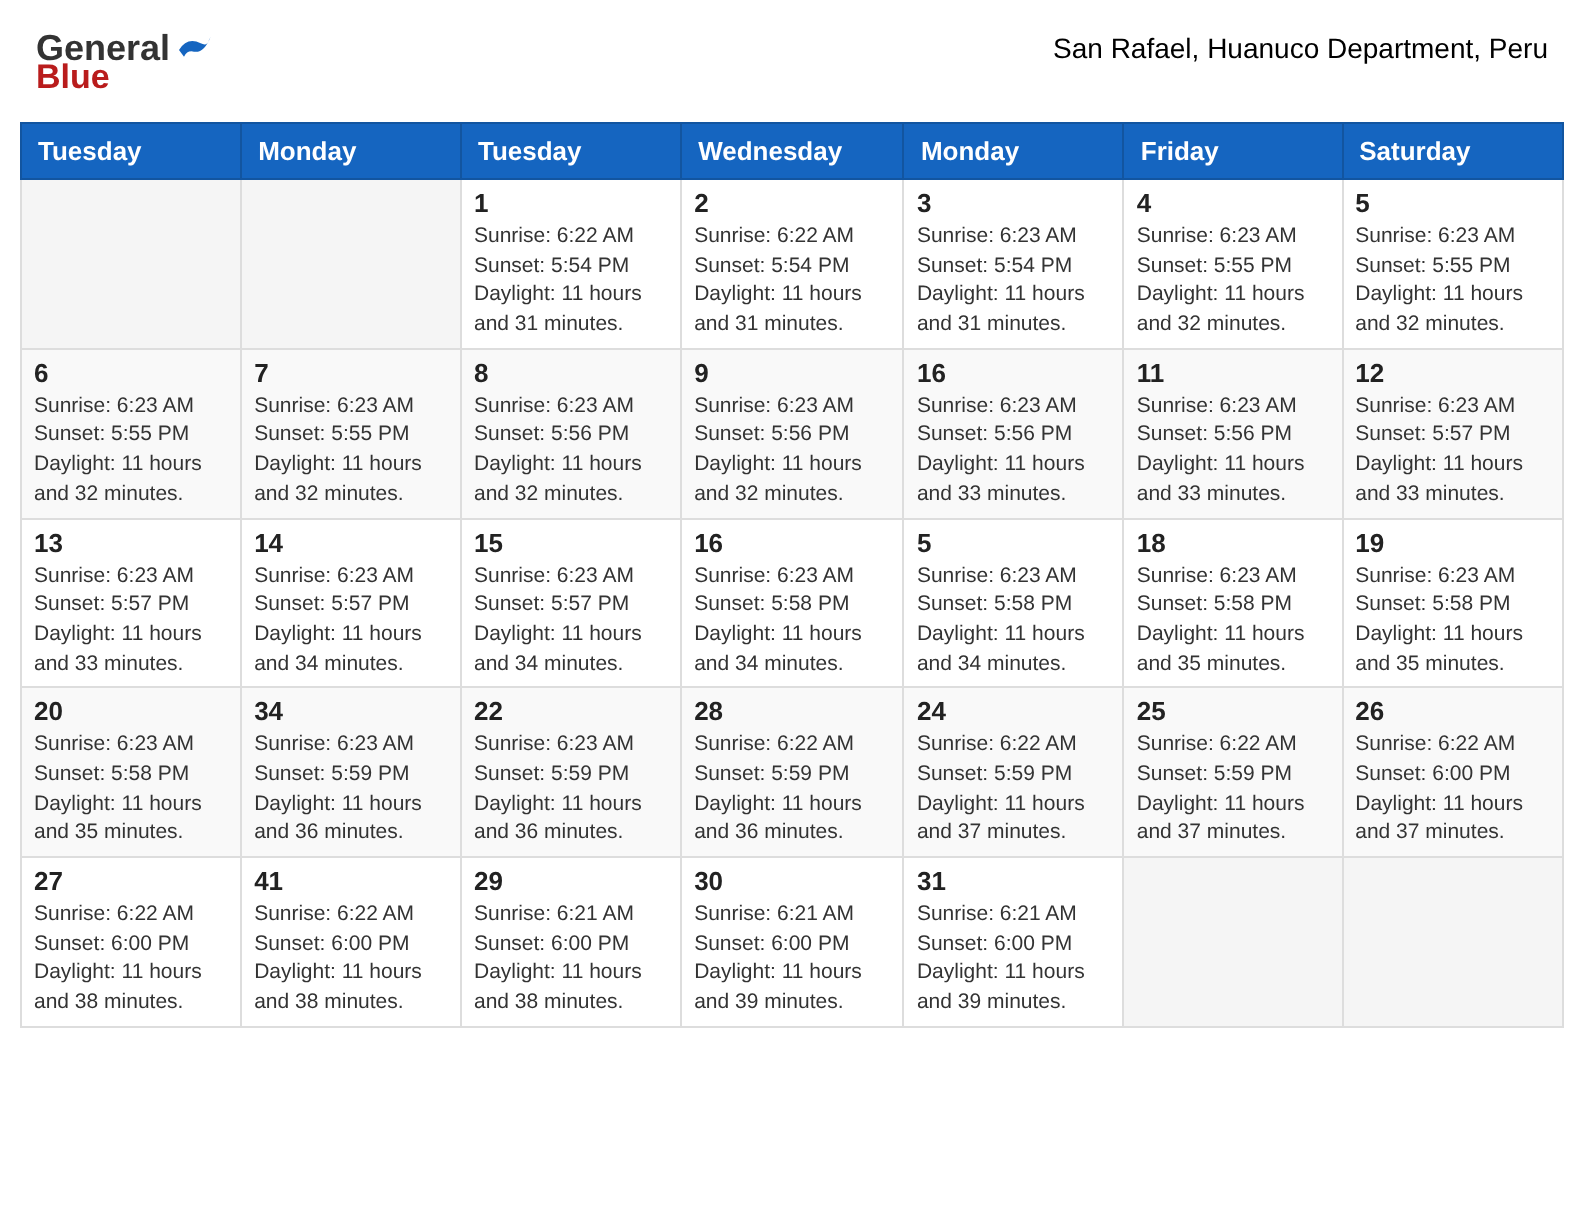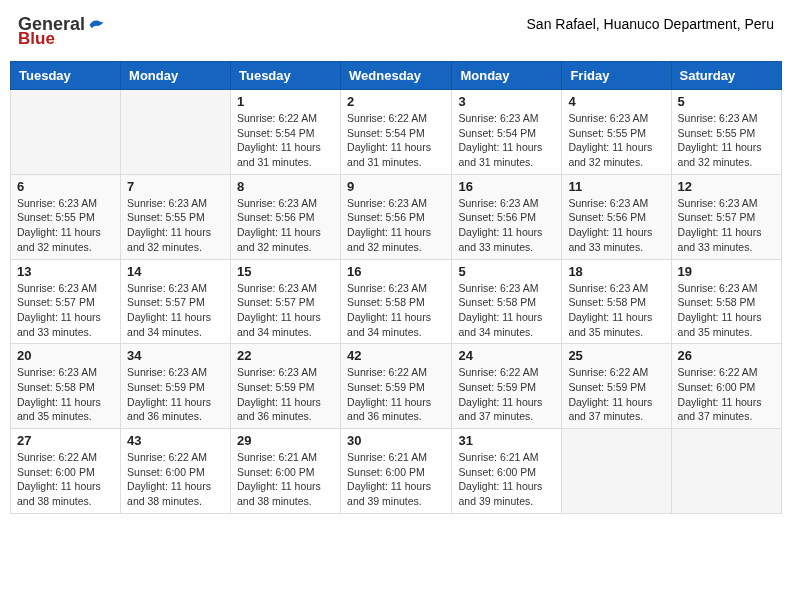--- a/index.html
+++ b/index.html
@@ -305,21 +305,21 @@
         </td>
         <td>
           <span class="day-number">22</span>
         <div class="day-info">
           <span>Sunrise: 6:23 AM</span><br>
           <span>Sunset: 5:59 PM</span><br>
           <span>Daylight: 11 hours and 36 minutes.</span>
         </div>
         </td>
         <td>
-          <span class="day-number">42</span>
+          <span class="day-number">28</span>
         <div class="day-info">
           <span>Sunrise: 6:22 AM</span><br>
           <span>Sunset: 5:59 PM</span><br>
           <span>Daylight: 11 hours and 36 minutes.</span>
         </div>
         </td>
         <td>
           <span class="day-number">24</span>
         <div class="day-info">
           <span>Sunrise: 6:22 AM</span><br>
@@ -347,21 +347,21 @@
       <tr>
         <td>
           <span class="day-number">27</span>
         <div class="day-info">
           <span>Sunrise: 6:22 AM</span><br>
           <span>Sunset: 6:00 PM</span><br>
           <span>Daylight: 11 hours and 38 minutes.</span>
         </div>
         </td>
         <td>
-          <span class="day-number">43</span>
+          <span class="day-number">41</span>
         <div class="day-info">
           <span>Sunrise: 6:22 AM</span><br>
           <span>Sunset: 6:00 PM</span><br>
           <span>Daylight: 11 hours and 38 minutes.</span>
         </div>
         </td>
         <td>
           <span class="day-number">29</span>
         <div class="day-info">
           <span>Sunrise: 6:21 AM</span><br>

